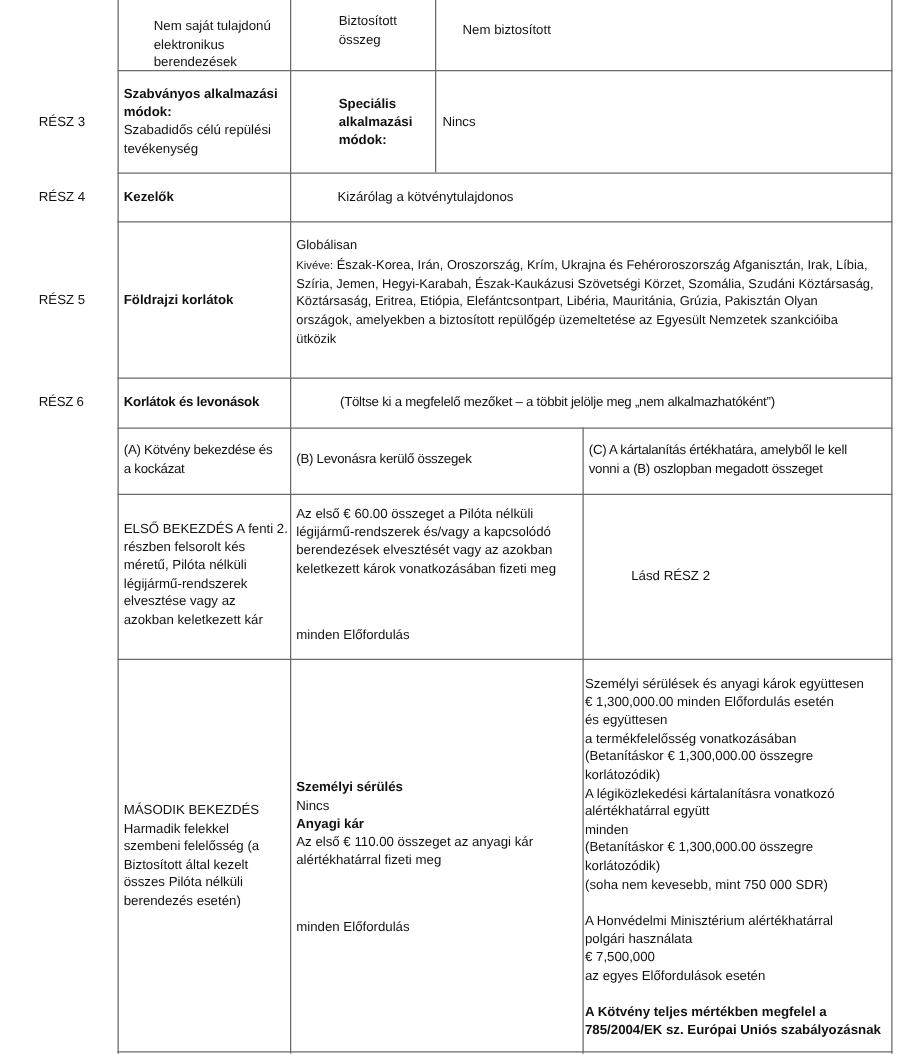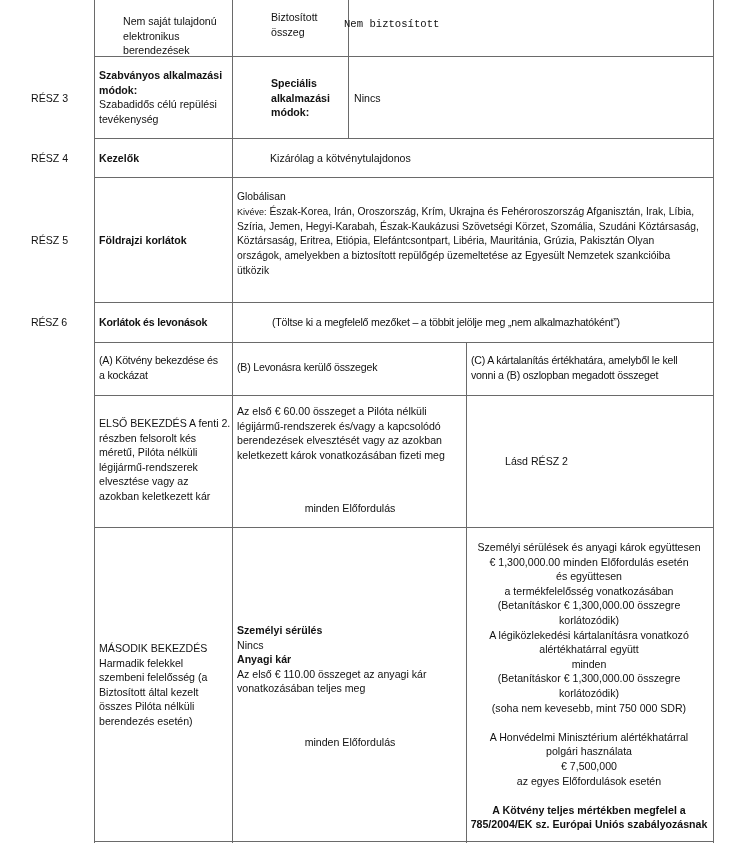--- a/index.html
+++ b/index.html
@@ -2,21 +2,21 @@
 <html><head>
 <meta charset="utf-8">
 <style>
   html, body { margin:0; padding:0; background:#ffffff; }
   body { width:739px; height:843px; position:relative; overflow:hidden;
          font-family:"Liberation Sans", "DejaVu Sans", sans-serif; font-size:10.6px; color:#111; line-height:14.6px; }
   .abs { position:absolute; }
   .hl { position:absolute; height:0; border-top:1.5px solid #6a6a6a; }
   .vl { position:absolute; width:0; border-left:1.5px solid #6a6a6a; }
   .b { font-weight:bold; }
-  .r { text-align:center; }
+  .r { text-align:left; }
   .part { position:absolute; left:31px; }
   .block { display:block; }
   .narrow { letter-spacing:-0.2px; }
 </style>
 </head>
 <body>
 
 <div class="vl" style="left:94px; top:0; height:843px;"></div>
 <div class="vl" style="left:713px; top:0; height:843px;"></div>
 
@@ -39,21 +39,21 @@
 
 <div class="abs" style="left:99px; top:14px; width:130px;margin-left:24px;">
   <span class="block">Nem saját tulajdonú</span>
   <span class="block">elektronikus</span>
   <span class="block">berendezések</span>
 </div>
 <div class="abs" style="left:271px; top:10px; width:75px;">
   <span class="block">Biztosított</span>
   <span class="block">összeg</span>
 </div>
-<div class="abs" style="left:344px; top:17px;font-family:Liberation Mono, monospace;">Nem biztosított</div>
+<div class="abs" style="left:370px; top:17px;">Nem biztosított</div>
 
 <div class="part" style="top:91px;">RÉSZ 3</div>
 <div class="abs" style="left:99px; top:68px; width:132px;">
   <span class="block b">Szabványos alkalmazási</span>
   <span class="block b">módok:</span>
   <span class="block">Szabadidős célú repülési</span>
   <span class="block">tevékenység</span>
 </div>
 <div class="abs" style="left:271px; top:76px; width:75px;">
   <span class="block b">Speciális</span>
@@ -114,21 +114,21 @@
   <span class="block">szembeni felelősség (a</span>
   <span class="block">Biztosított által kezelt</span>
   <span class="block">összes Pilóta nélküli</span>
   <span class="block">berendezés esetén)</span>
 </div>
 <div class="abs" style="left:237px; top:623px; width:228px;">
   <span class="block b">Személyi sérülés</span>
   <span class="block">Nincs</span>
   <span class="block b">Anyagi kár</span>
   <span class="block">Az első € 110.00 összeget az anyagi kár</span>
-  <span class="block">vonatkozásában teljes meg</span>
+  <span class="block">alértékhatárral fizeti meg</span>
 </div>
 <div class="abs r" style="left:237px; top:735px; width:226px;">minden Előfordulás</div>
 
 <div class="abs r" style="left:468px; top:540px; width:242px;">
   <span class="block">Személyi sérülések és anyagi károk együttesen</span>
   <span class="block">€ 1,300,000.00 minden Előfordulás esetén</span>
   <span class="block">és együttesen</span>
   <span class="block">a termékfelelősség vonatkozásában</span>
   <span class="block">(Betanításkor € 1,300,000.00 összegre</span>
   <span class="block">korlátozódik)</span>

